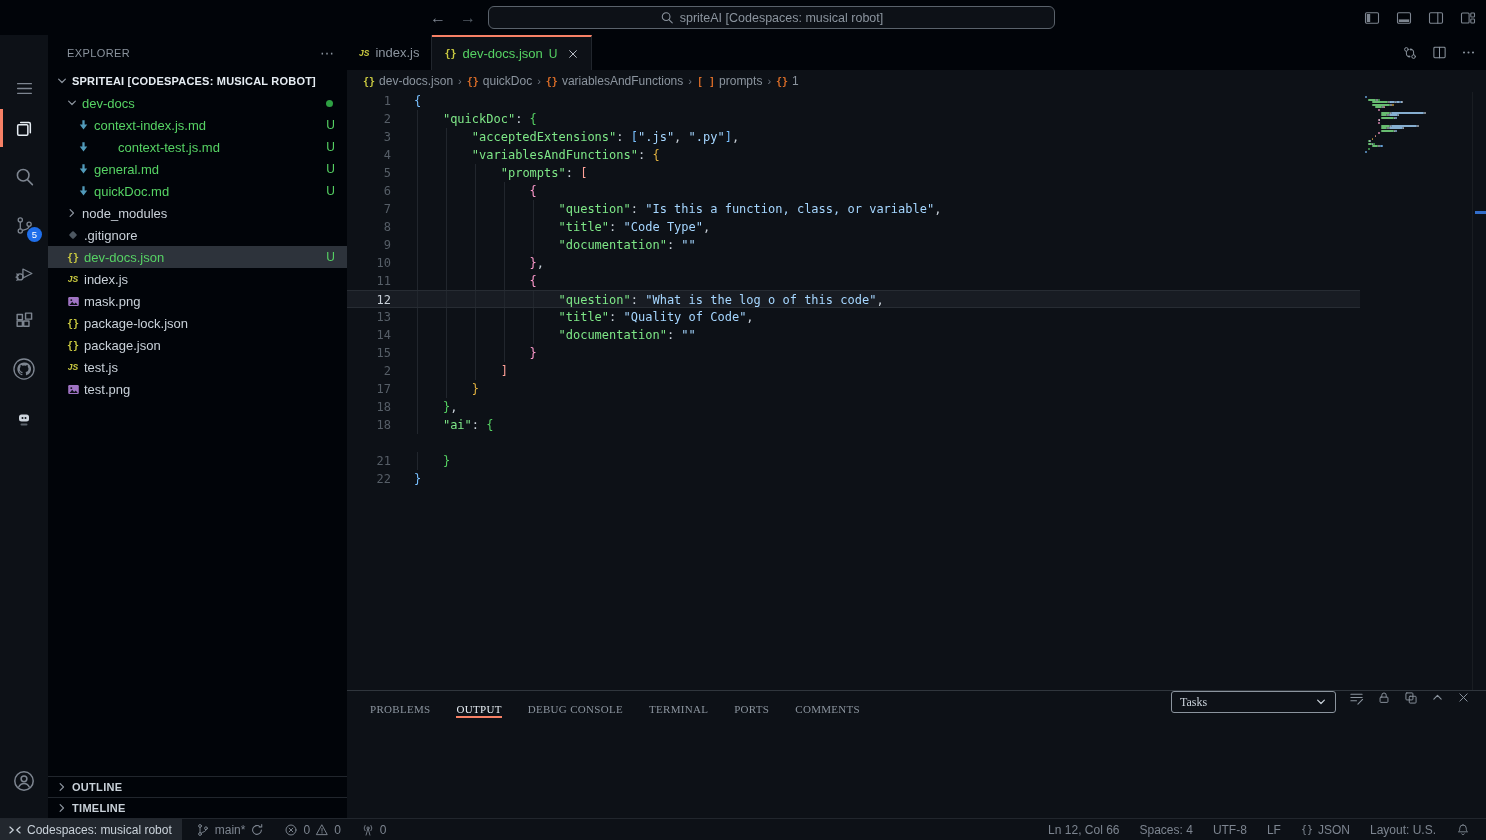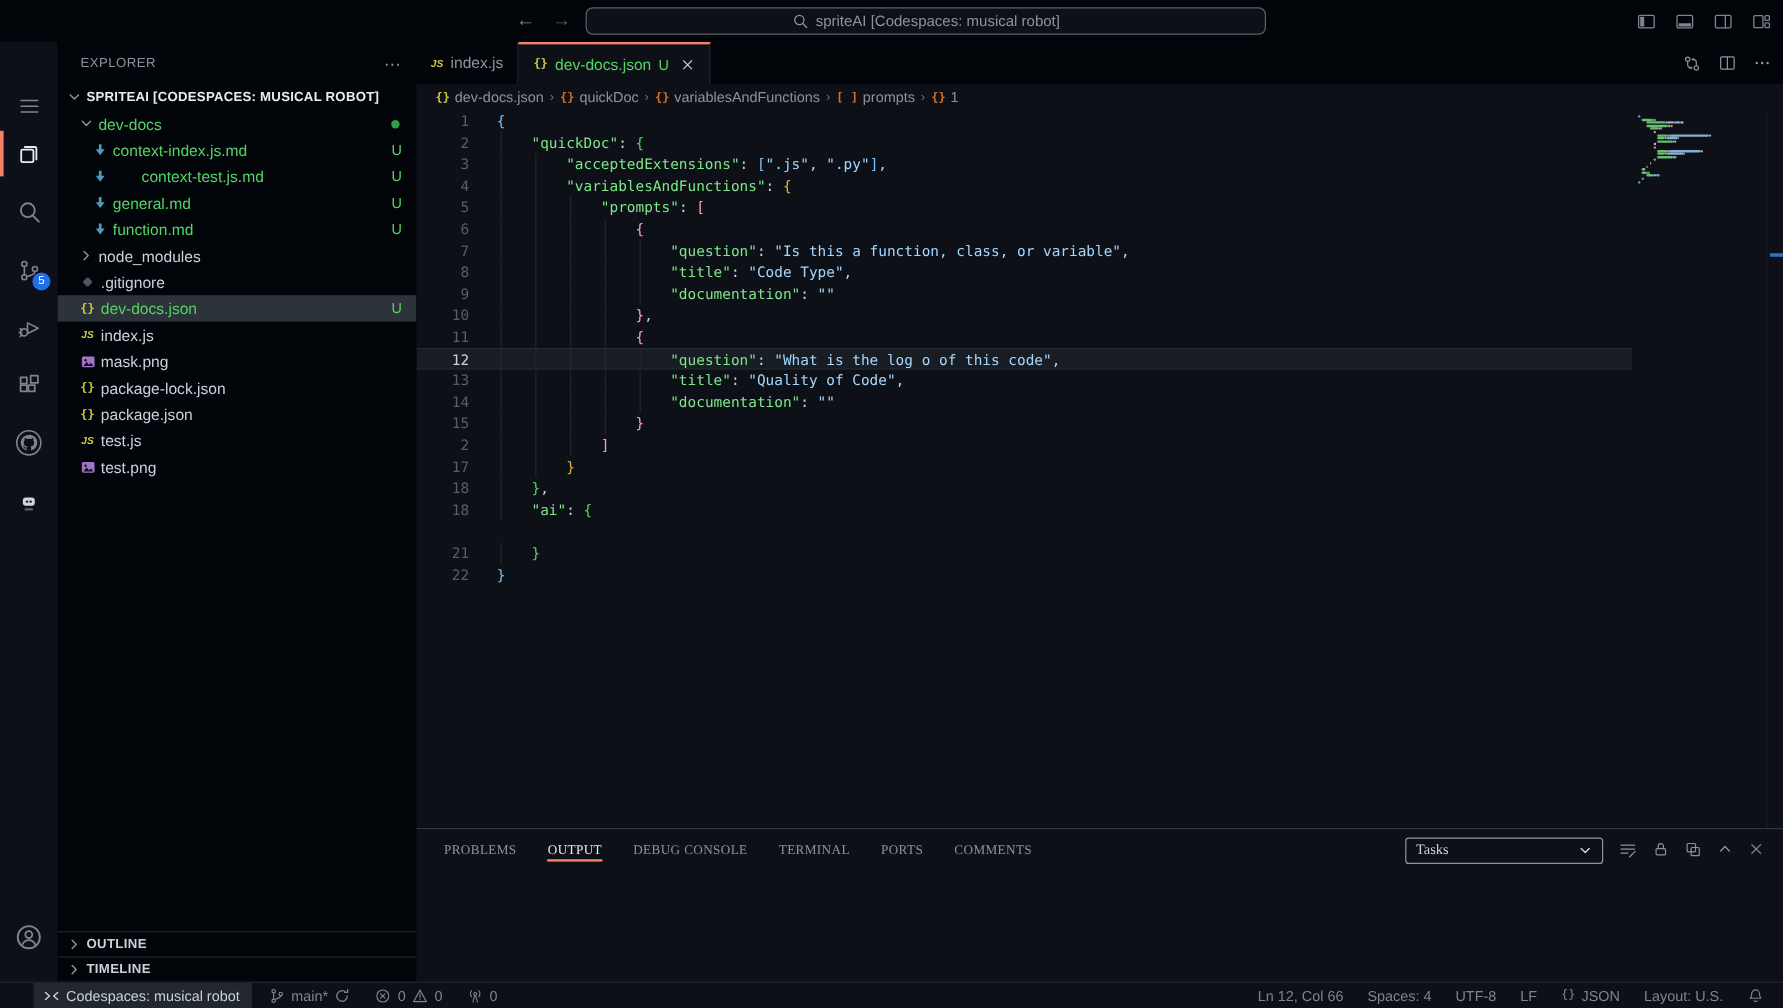--- a/index.html
+++ b/index.html
@@ -73,32 +73,32 @@
   .mm-bar { position:absolute; height:2px; border-radius:1px; opacity:.8; }
   #overview-ruler { position:absolute; left:1472px; top:92px; width:14px; height:598px; border-left:1px solid rgba(255,255,255,0.05); }
   #ruler-cursor { position:absolute; left:2px; top:119px; width:12px; height:3px; background:#316dca; }
 
   
   #panel { position:absolute; left:347px; top:690px; width:1139px; height:128px; background:#0d1117; border-top:1px solid #30363d;font-family:Liberation Serif, serif; }
   #panel-tabs { position:absolute; left:23px; top:0; height:35px; display:flex; align-items:center; gap:26px; }
   .panel-tab { position:relative; font-size:11px; letter-spacing:.3px; color:#8b949e; cursor:pointer; padding:9px 0; }
   .panel-tab.active { color:#e6edf3; }
   .panel-tab.active::after { content:""; position:absolute; left:0; right:0; bottom:6px; height:1.5px; background:#f78166; }
-  #panel-right { position:absolute; right:16px; top:0; height:35px; display:flex; align-items:center; gap:13px; color:#8b949e; }
+  #panel-right { position:absolute; right:16px; top:0; height:35px; display:flex; align-items:flex-start; gap:13px; color:#8b949e; }
   #panel-select { width:165px; height:22px; background:#0d1117; border:1px solid #8b949e; border-radius:3px;
     display:flex; align-items:center; font-size:12px; color:#c9d1d9; padding:0 8px; cursor:pointer; }
   #panel-select .sel-chev { margin-left:auto; color:#c9d1d9; display:flex; }
   .panel-icon { display:flex; cursor:pointer; }
 
   
   #statusbar { position:absolute; left:0; top:818px; width:1486px; height:22px; background:#0d1117; border-top:1px solid #21262d;
     display:flex; align-items:center; font-size:12px; color:#7d8590; }
   .sb-item { display:flex; align-items:center; gap:5px; padding:0 6px; height:22px; cursor:pointer; white-space:nowrap; }
   .sb-item.boxed { background:#22272e; color:#c9d1d9; padding:0 10px 0 8px; }
-  #sb-left { display:flex; align-items:center; gap:8px;margin-left:28px; }
+  #sb-left { display:flex; align-items:center; gap:8px; }
   #sb-right { margin-left:auto; display:flex; align-items:center; gap:8px; padding-right:10px; }
   .sb-braces { font-family:"DejaVu Sans Mono", monospace; font-size:10px; }
 </style>
 </head>
 <body>
 
 <div id="root">
   <div id="titlebar">
     <div class="nav-arrows">
       <span>←</span>
@@ -304,21 +304,21 @@
           <span class="tree-badge">U</span>
         </div>
         <div class="tree-row" style="padding-left: 26px;">
           <span class="ficon">
             <span class="" style="display: flex;">
               <svg width="13" height="13" viewBox="0 0 16 16">
                 <path fill="#519aba" d="M6.6 1.5h2.8v5.2h3.2L8 12.8 3.4 6.7h3.2z"></path>
               </svg>
             </span>
           </span>
-          <span class="lbl green">function.md</span>
+          <span class="lbl green">quickDoc.md</span>
           <span class="tree-badge">U</span>
         </div>
         <div class="tree-row" style="padding-left: 16px;">
           <span class="chev">
             <span class="" style="display: flex;">
               <svg width="12" height="12" viewBox="0 0 16 16" fill="none" stroke="currentColor" stroke-width="1.6" stroke-linecap="round" stroke-linejoin="round">
                 <path d="M5.5 3.5 10 8l-4.5 4.5"></path>
               </svg>
             </span>
           </span>

